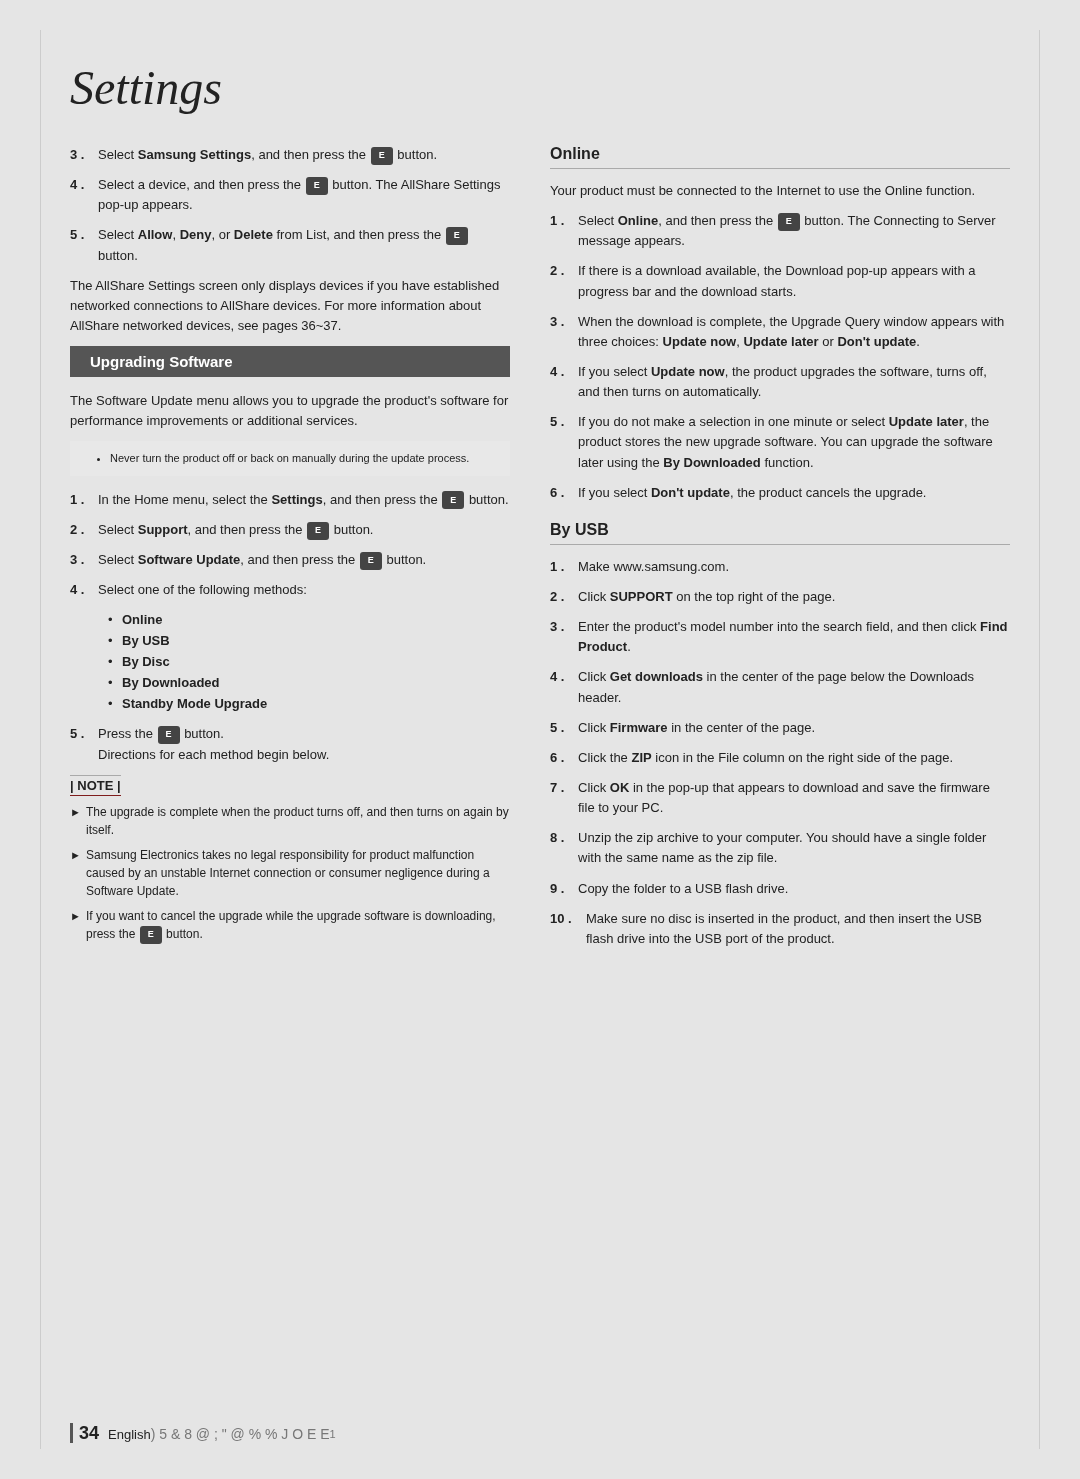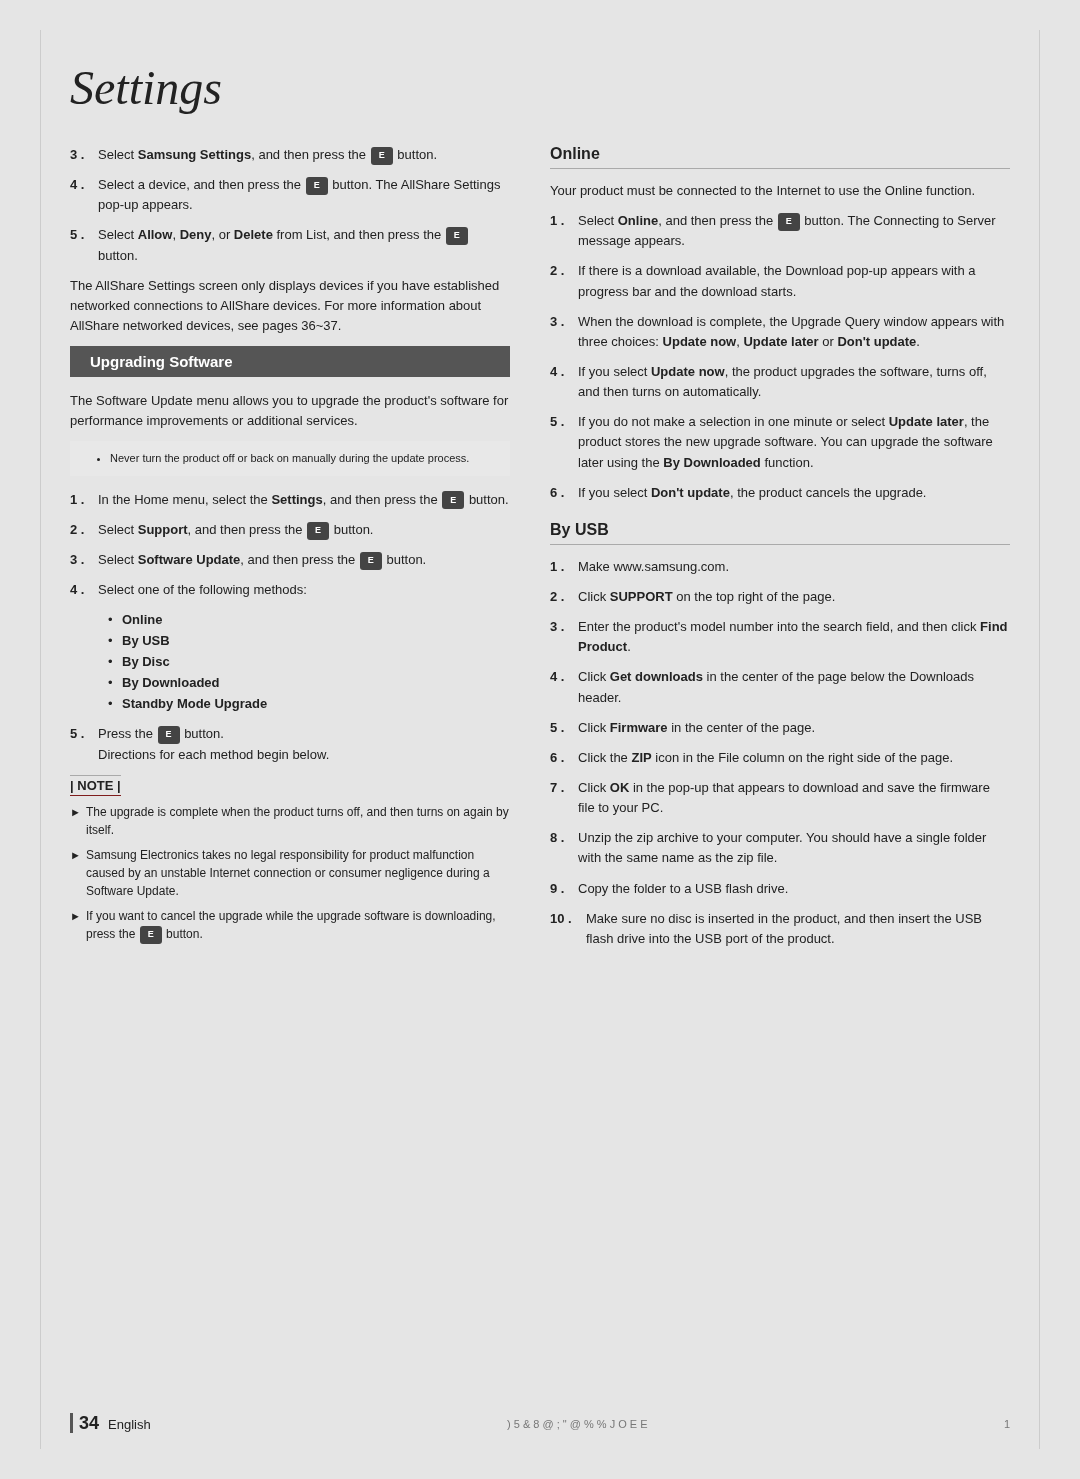--- a/index.html
+++ b/index.html
@@ -167,26 +167,26 @@
       position: relative;
     }
     .bullet-list li::before {
       content: '•';
       position: absolute;
       left: 0;
     }
     
     .footer {
       position: absolute;
-      bottom: 45px;
+      bottom: 35px;
       left: 70px;
       right: 70px;
       display: flex;
       align-items: center;
-      justify-content: space-between;
+      justify-content: flex-start;
     }
   </style>
 </head>
 <body>
 
 <div class="page">
   <div class="border-left"></div>
   <div class="border-right"></div>
 
   <h1 class="page-title">Settings</h1>
@@ -393,17 +393,17 @@
     </div>
   </div>
 
   <div class="footer">
     <div>
       <span style="font-size:18px;font-weight:bold;border-left:3px solid #555;padding-left:6px;">
         <span>34</span>
         <span style="font-weight:normal;font-size:13px;margin-left:4px;">English</span>
       </span>
     </div>
-    <div style="font-size:11px;color:#777;">) 5 &amp;   8 @ ; " @    %  %   J O E E</div>
+    <div style="font-size:14px;color:#777;">) 5 &amp;   8 @ ; " @    %  %   J O E E</div>
     <div style="font-size:11px;color:#777;">1</div>
   </div>
 
 </div>
 
 </body></html>

